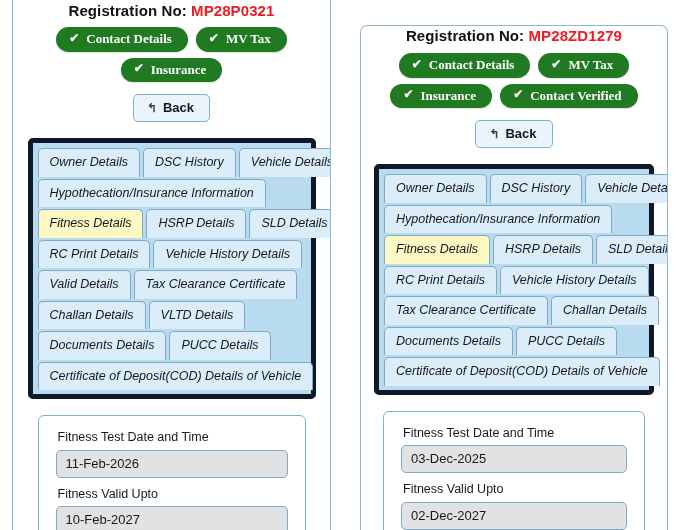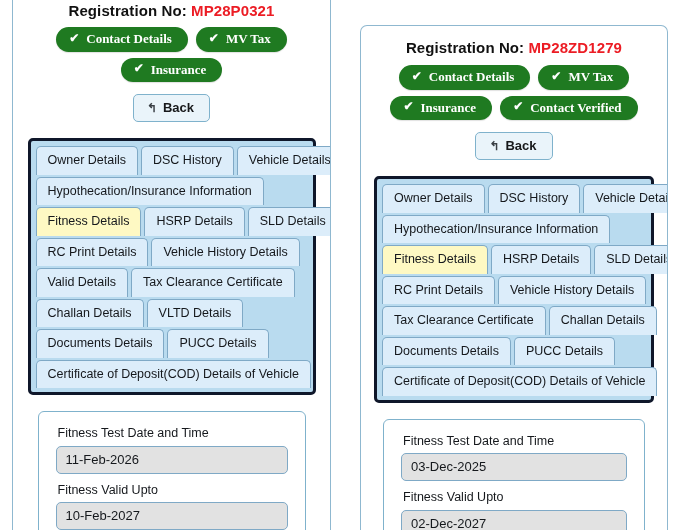--- a/index.html
+++ b/index.html
@@ -86,24 +86,25 @@
     padding:5px 15px 6px 13px;
     cursor:pointer;
     white-space:nowrap;
   }
   .back-btn .arrow{font-size:12px;line-height:1;color:#3a3f45;}
 
   
   .tabs-box{
     margin:4px auto;
     background:#b9dbef;
-    border:3px solid #0f172a;
+    border:5px solid #0f172a;
     border-radius:5px;
     padding:5px 5px 4px 5px;
     box-sizing:border-box;
+    font-style:italic;
   }
   .tab-row{
     display:flex;
     align-items:flex-end;
     margin-bottom:2px;
   }
   .tab-row:last-child{margin-bottom:0;}
   .tab{
     background:#dcedfa;
     border:1px solid #7fa9c6;
@@ -232,21 +233,21 @@
         <input class="field-input" readonly="" value="10-Feb-2027" style="">
 
       </div>
 
     </div>
   </div>
 
   <div class="panel right">
     <div class="inner">
 
-      <div class="reg-line" style="margin-top:13px;">
+      <div class="reg-line" style="margin-top:1px;">
         <span>Registration No: </span><span class="reg-no">MP28ZD1279</span>
       </div>
 
       <div class="pill-row" style="margin-top:9px;">
         <button class="pill">
           <span class="tick">✔</span>
           <span>Contact Details</span>
         </button>
         <button class="pill">
           <span class="tick">✔</span>

